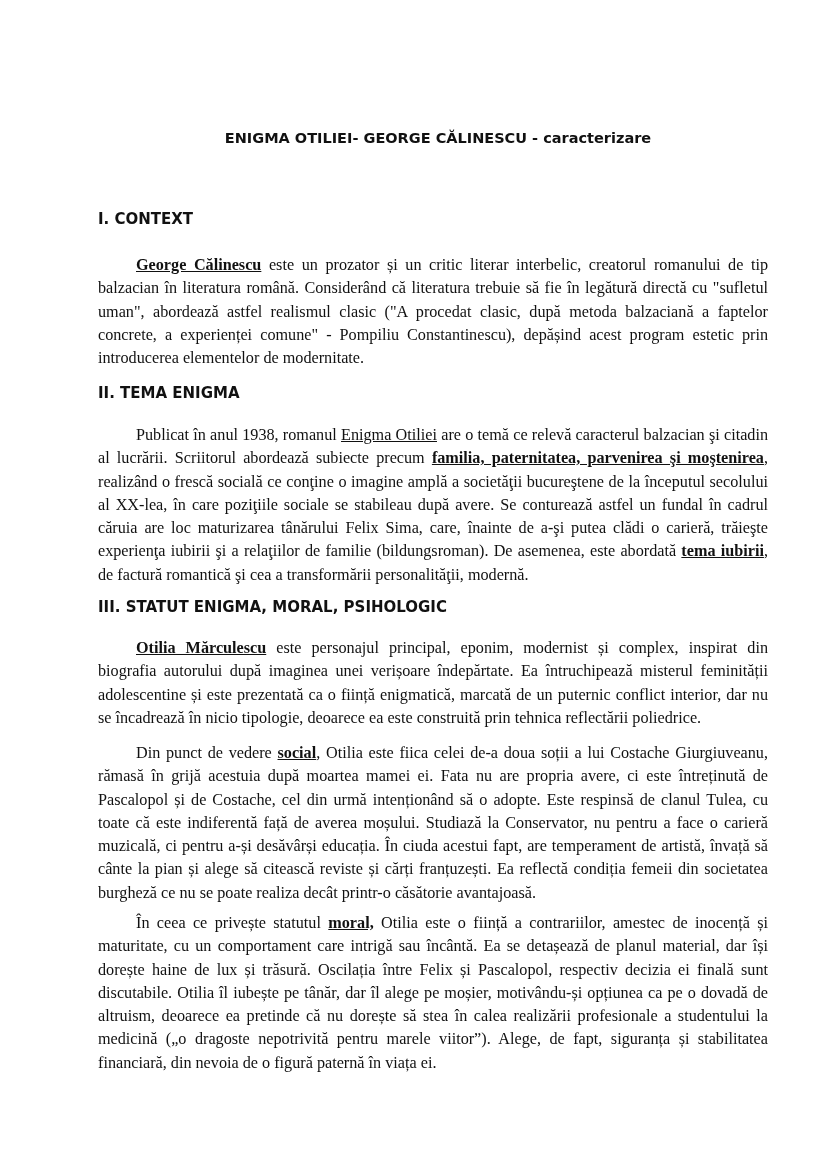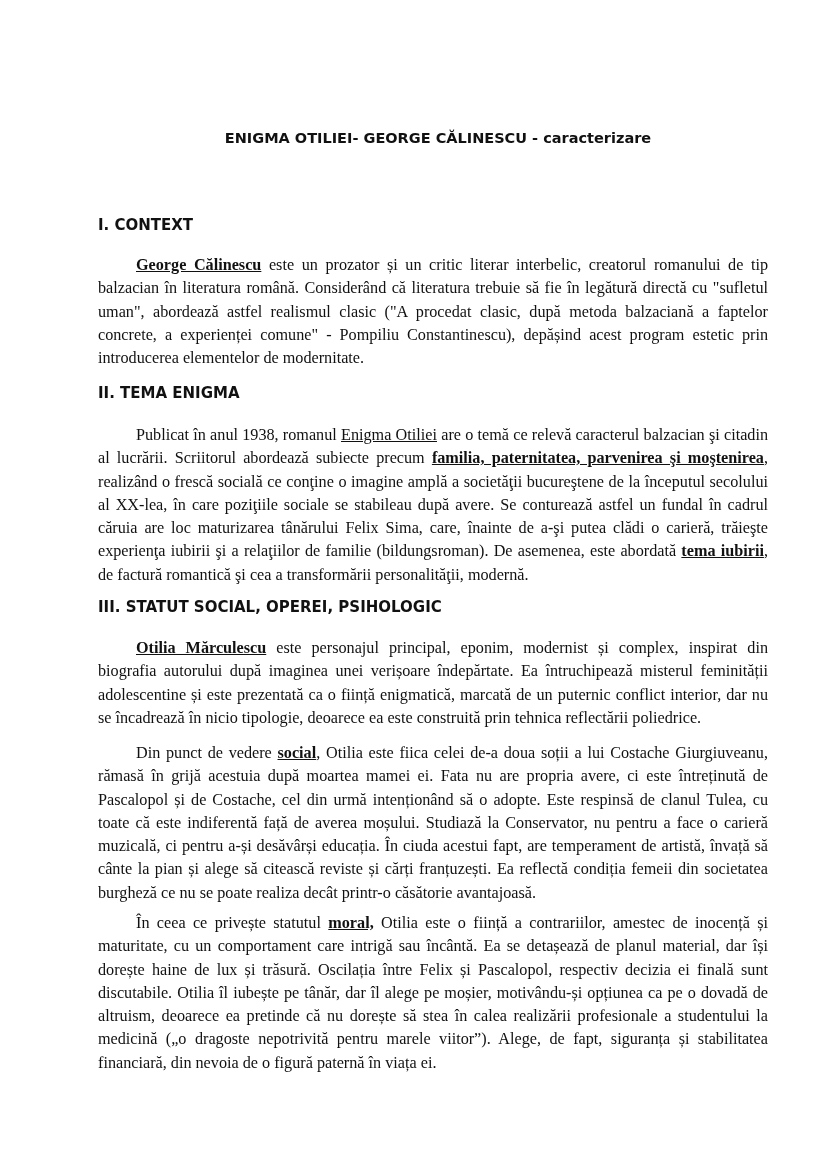--- a/index.html
+++ b/index.html
@@ -21,26 +21,26 @@
   .para b { font-weight: bold; text-decoration: underline; }
   .para u { }
 </style>
 </head>
 <body>
 
 <div class="page">
 
   <div class="title">ENIGMA OTILIEI- GEORGE CĂLINESCU - caracterizare</div>
 
-  <div class="heading" style="top:188px;">I. CONTEXT</div>
+  <div class="heading" style="top:182px;">I. CONTEXT</div>
   <p class="para" style="top:226px;"><b>George Călinescu</b><span> este un prozator și un critic literar interbelic, creatorul romanului de tip balzacian în literatura română. Considerând că literatura trebuie să fie în legătură directă cu "sufletul uman", abordează astfel realismul clasic ("A procedat clasic, după metoda balzaciană a faptelor concrete, a experienței comune" - Pompiliu Constantinescu), depășind acest program estetic prin introducerea elementelor de modernitate.</span></p>
 
   <div class="heading" style="top:356px;">II. TEMA ENIGMA</div>
   <p class="para" style="top:396px;"><span>Publicat în anul 1938, romanul </span><u>Enigma Otiliei</u><span> are o temă ce relevă caracterul balzacian şi citadin al lucrării. Scriitorul abordează subiecte precum </span><b>familia, paternitatea, parvenirea şi moştenirea</b><span>, realizând o frescă socială ce conţine o imagine amplă a societăţii bucureştene de la începutul secolului al XX-lea, în care poziţiile sociale se stabileau după avere. Se conturează astfel un fundal în cadrul căruia are loc maturizarea tânărului Felix Sima, care, înainte de a-şi putea clădi o carieră, trăieşte experienţa iubirii şi a relaţiilor de familie (bildungsroman). De asemenea, este abordată </span><b>tema iubirii</b><span>, de factură romantică şi cea a transformării personalităţii, modernă.</span></p>
 
-  <div class="heading" style="top:570px;">III. STATUT SOCIAL, OPEREI, PSIHOLOGIC</div>
+  <div class="heading" style="top:570px;">III. STATUT ENIGMA, MORAL, PSIHOLOGIC</div>
   <p class="para" style="top:609px;"><b>Otilia Mărculescu</b><span> este personajul principal, eponim, modernist și complex, inspirat din biografia autorului după imaginea unei verișoare îndepărtate. Ea întruchipează misterul feminității adolescentine și este prezentată ca o ființă enigmatică, marcată de un puternic conflict interior, dar nu se încadrează în nicio tipologie, deoarece ea este construită prin tehnica reflectării poliedrice.</span></p>
 
   <p class="para" style="top:714px;"><span>Din punct de vedere </span><b>social</b><span>, Otilia este fiica celei de-a doua soții a lui Costache Giurgiuveanu, rămasă în grijă acestuia după moartea mamei ei. Fata nu are propria avere, ci este întreținută de Pascalopol și de Costache, cel din urmă intenționând să o adopte. Este respinsă de clanul Tulea, cu toate că este indiferentă față de averea moșului. Studiază la Conservator, nu pentru a face o carieră muzicală, ci pentru a-și desăvârși educația. În ciuda acestui fapt, are temperament de artistă, învață să cânte la pian și alege să citească reviste și cărți franțuzești. Ea reflectă condiția femeii din societatea burgheză ce nu se poate realiza decât printr-o căsătorie avantajoasă.</span></p>
 
   <p class="para" style="top:884px;"><span>În ceea ce privește statutul </span><b>moral,</b><span> Otilia este o ființă a contrariilor, amestec de inocență și maturitate, cu un comportament care intrigă sau încântă. Ea se detașează de planul material, dar își dorește haine de lux și trăsură. Oscilația între Felix și Pascalopol, respectiv decizia ei finală sunt discutabile. Otilia îl iubește pe tânăr, dar îl alege pe moșier, motivându-și opțiunea ca pe o dovadă de altruism, deoarece ea pretinde că nu dorește să stea în calea realizării profesionale a studentului la medicină („o dragoste nepotrivită pentru marele viitor”). Alege, de fapt, siguranța și stabilitatea financiară, din nevoia de o figură paternă în viața ei.</span></p>
 
 </div>
 
 </body></html>

